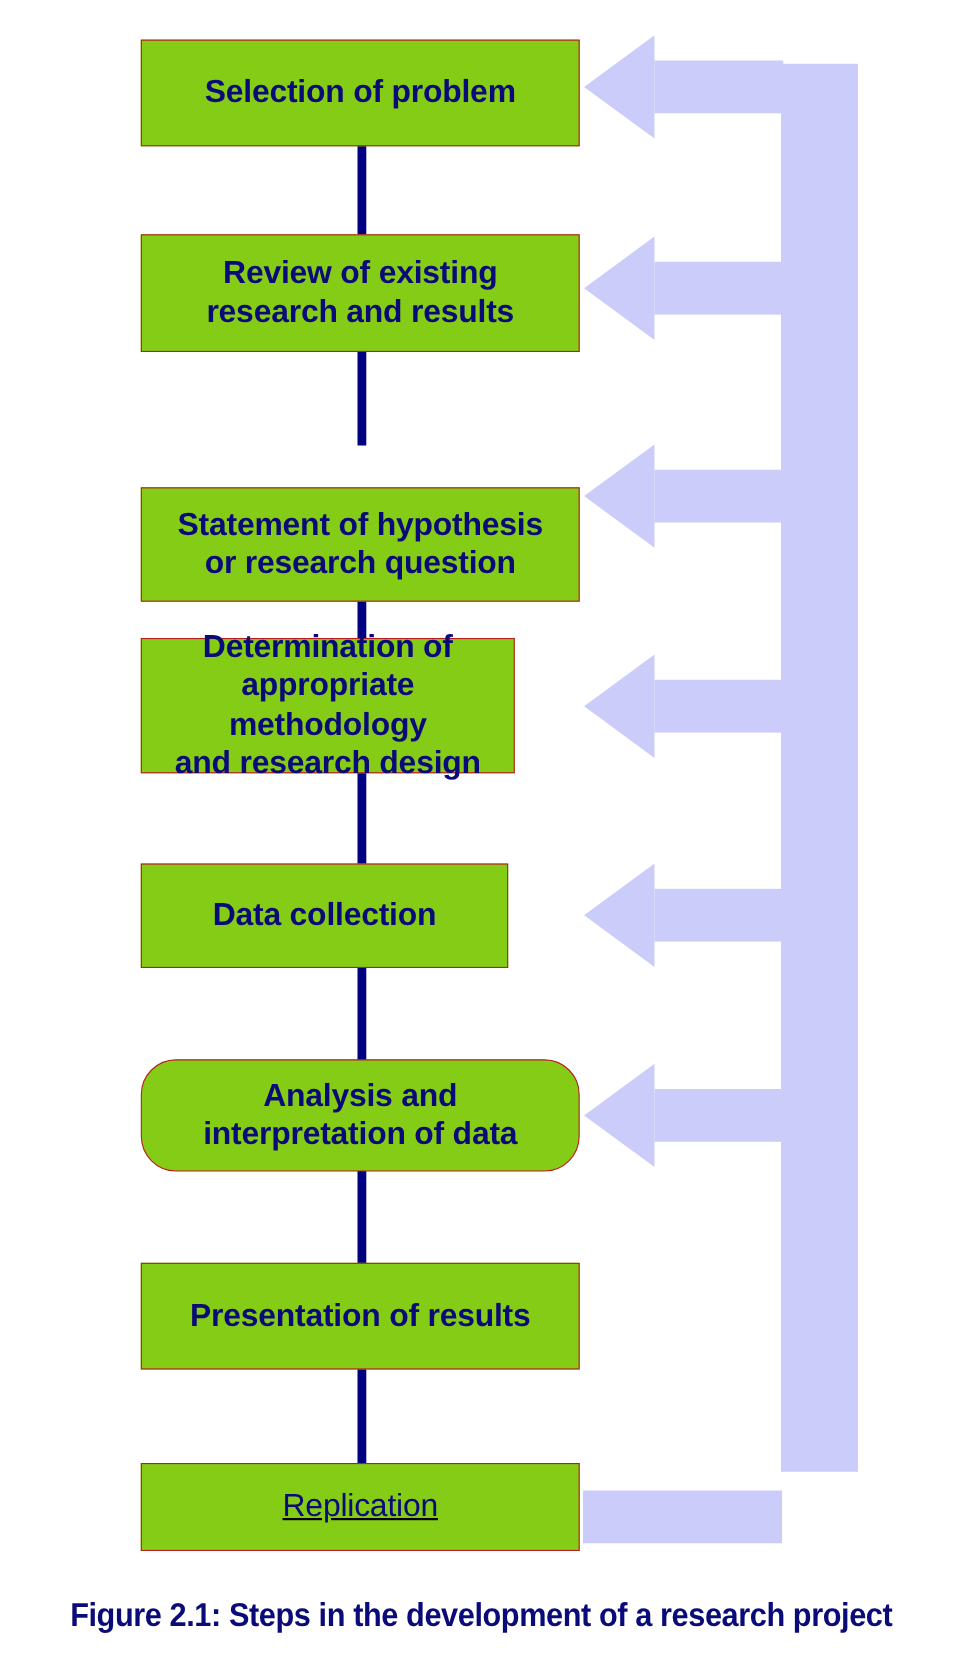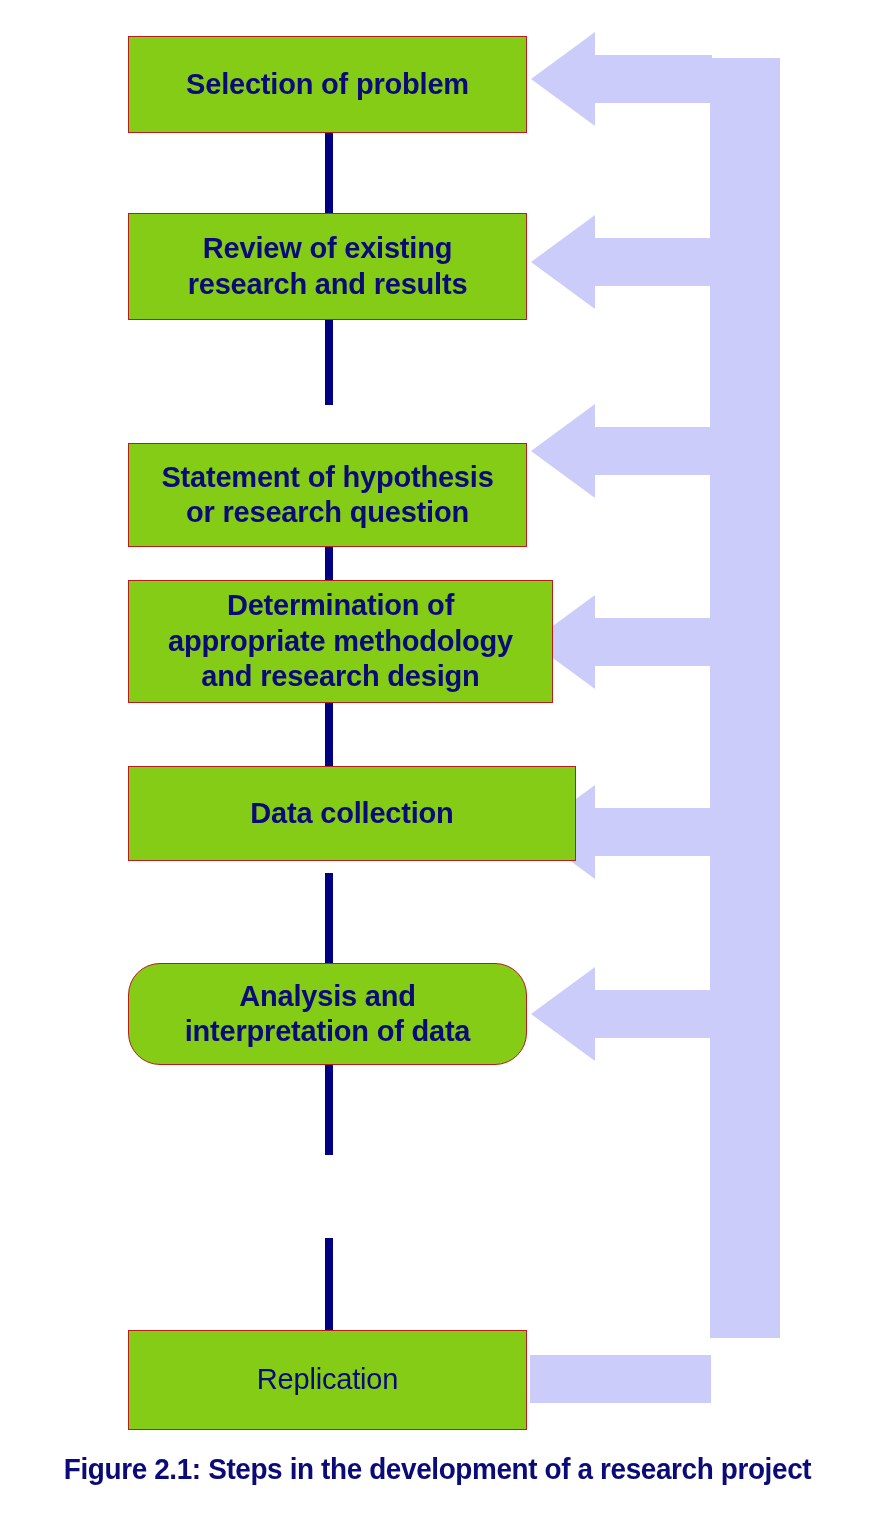--- a/index.html
+++ b/index.html
@@ -121,35 +121,38 @@
   <div class="node" style="left:128px; top:213px; width:399px; height:107px;">
     <span class="node-label">Review of existing
 research and results</span>
   </div>
 
   <div class="node" style="left:128px; top:398px; width:399px; height:104px;margin-top:45px;">
     <span class="node-label">Statement of hypothesis
 or research question</span>
   </div>
 
-  <div class="node" style="left:128px; top:580px; width:425px; height:123px;">
+  <div class="node" style="left:128px; top:580px; width:340px; height:123px;">
     <span class="node-label">Determination of
 appropriate methodology
 and research design</span>
   </div>
 
-  <div class="node" style="left:128px; top:766px; width:448px; height:95px;">
+  <div class="node" style="left:128px; top:785px; width:334px; height:95px;">
     <span class="node-label">Data collection</span>
   </div>
 
   <div class="node" style="left:128px; top:963px; width:399px; height:102px;border-radius:32px;">
     <span class="node-label">Analysis and
 interpretation of data</span>
   </div>
 
+  <div class="node" style="left:128px; top:1148px; width:399px; height:97px;">
+    <span class="node-label">Presentation of results</span>
+  </div>
 
-  <div class="node regular" style="left:128px; top:1330px; width:399px; height:100px;">
+  <div class="node regular" style="left:128px; top:1330px; width:399px; height:80px;text-decoration:underline;">
     <span class="node-label">Replication</span>
   </div>
 
   <div id="caption">Figure 2.1: Steps in the development of a research project</div>
 
 </div>
 
 </body></html>

